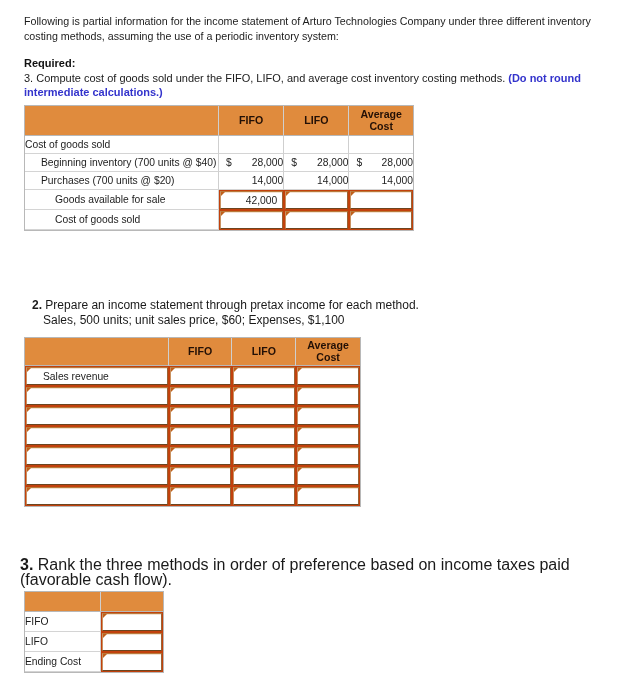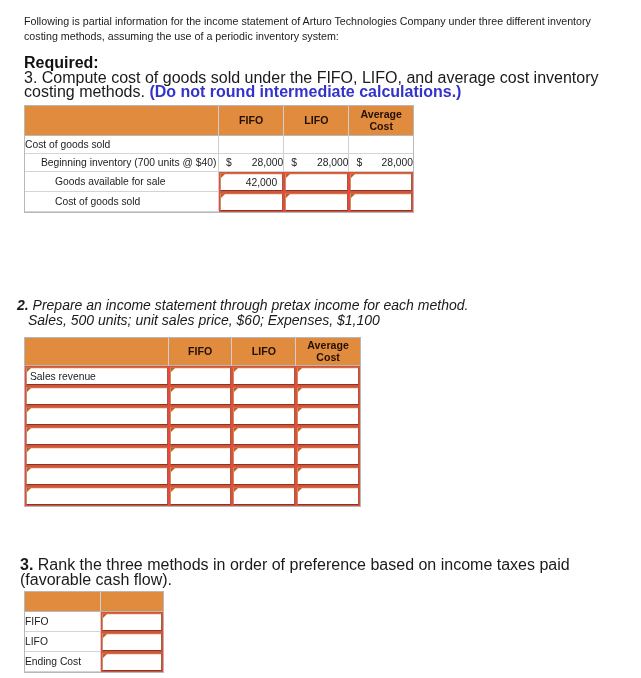--- a/index.html
+++ b/index.html
@@ -22,32 +22,31 @@
   .intro {
     position: absolute;
     left: 24px; top: 14px; width: 600px;
     font-size: 10.7px;
     line-height: 14.5px;
     color: #1c1c1c;
   }
   .required-block {
     position: absolute;
     left: 24px; top: 56px; width: 600px;
-    font-size: 16px;
+    font-size: 11px;
     line-height: 14.5px;
   }
   .required-label { font-weight: bold; color: #111; }
   .blue-note { color: #3333cc; font-weight: bold; }
 
   .q2-block {
     position: absolute;
-    left: 17px; top: 298px; width: 500px;
-    font-size: 14px;
+    left: 32px; top: 298px; width: 500px;
+    font-size: 12px;
     line-height: 14.5px;
-    font-style: italic;
   }
   .q2-block .num { font-weight: bold; }
   .q2-sub { display: block; padding-left: 11px; }
 
   .q3-block {
     position: absolute;
     left: 20px; top: 558px; width: 560px;
     font-size: 16px;
     line-height: 14.5px;
   }
@@ -103,21 +102,21 @@
   }
   .val.last { border-right: none; }
   .dollar {
     position: absolute;
     left: 7px;
   }
 
   
   .inp {
     position: relative;
-    background: #ef4444;
+    background: #c2410c;
     border: none;
     padding: 0;
   }
   .inp .box {
     position: absolute;
     left: 1px; right: 1px; top: 1px; bottom: 1px;
     background: #ffffff;
     border: 1px solid #c68a4f;
     border-top-color: #b97a3c;
     border-left-color: #c99160;
@@ -129,21 +128,21 @@
     position: absolute;
     left: 2px; top: 2px;
     width: 0; height: 0;
     border-left: 4px solid #c0601a;
     border-bottom: 4px solid transparent;
     border-top: 0 solid transparent;
     z-index: 3;
   }
   .inp .typed {
     position: absolute;
-    left: 5px; top: 50%;
+    left: 18px; top: 50%;
     transform: translateY(-50%);
     z-index: 2;
     font-size: 10.3px;
     color: #1c1c1c;
     white-space: nowrap;
   }
   .inp .typed.num {
     left: auto; right: 7px;
   }
 
@@ -214,20 +213,26 @@
         <span class="dollar">$</span><span>28,000</span>
       </td>
       <td class="val h-row">
         <span class="dollar">$</span><span>28,000</span>
       </td>
       <td class="val last h-row">
         <span class="dollar">$</span><span>28,000</span>
       </td>
     </tr>
 
+    <tr class="rowshade">
+      <td class="lbl i1 h-row">Purchases (700 units @ $20)</td>
+      <td class="val h-row">14,000</td>
+      <td class="val h-row">14,000</td>
+      <td class="val last h-row">14,000</td>
+    </tr>
 
     <tr>
       <td class="lbl i2 h-row2">Goods available for sale</td>
       <td class="inp h-row2">
         <div class="box"></div>
         <div class="marker"></div>
         <div class="typed num">42,000</div>
       </td>
       <td class="inp h-row2">
         <div class="box"></div>

